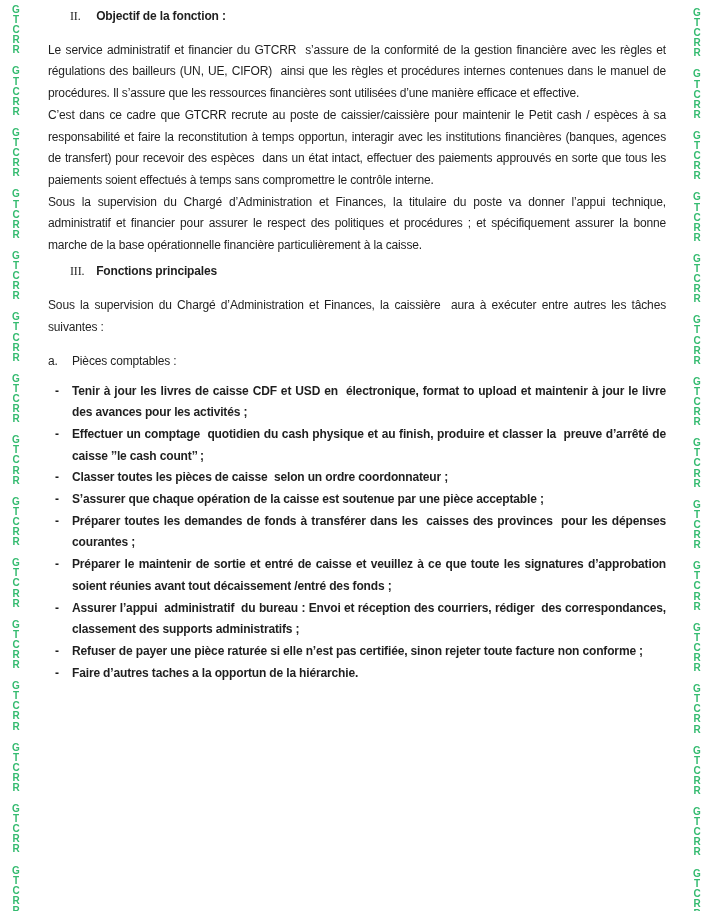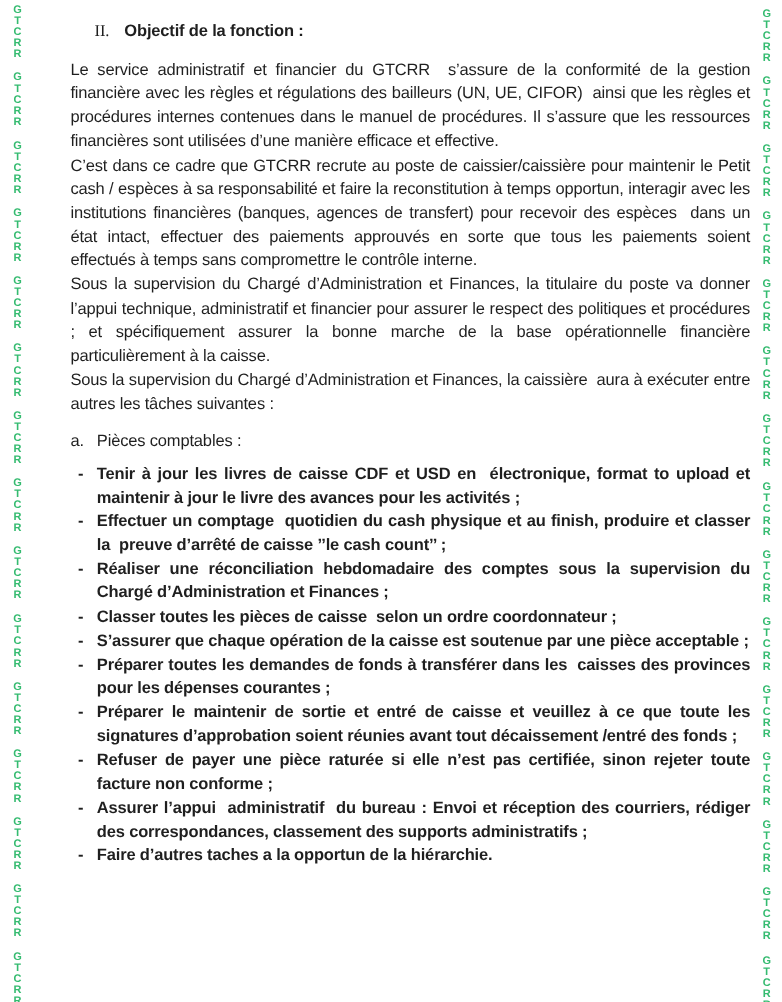--- a/index.html
+++ b/index.html
@@ -26,26 +26,25 @@
   }
   .wm-left  { left: 8px;  padding-top: 5px; }
   .wm-right { right: 6px; padding-top: 8px; }
   .wm-group { display: flex; flex-direction: column; align-items: center; margin-bottom: 11px; }
   .wm-letter { display: block; height: 10.1px; line-height: 10.1px; }
 
   
   .content {
     position: absolute;
     left: 48px;
-    top: 18px;
+    top: 6px;
     width: 618px;
-    font-size: 15px;
+    font-size: 12px;
     line-height: 21.7px;
     letter-spacing: -0.15px;
-    margin-left: 16px;
   }
   .content p {
     margin: 0;
     text-align: justify;
     white-space: pre-wrap;
   }
   .heading { margin: 0 0 12px 22px; }
   .heading .numeral {
     font-family: "Liberation Serif", serif;
     font-weight: 400;
@@ -299,34 +298,37 @@
 
     <div class="heading">
       <span class="numeral">II.</span>
       <span class="label">Objectif de la fonction :</span>
     </div>
 
     <p>Le service administratif et financier du GTCRR  s’assure de la conformité de la gestion financière avec les règles et régulations des bailleurs (UN, UE, CIFOR)  ainsi que les règles et procédures internes contenues dans le manuel de procédures. Il s’assure que les ressources financières sont utilisées d’une manière efficace et effective.</p>
     <p>C’est dans ce cadre que GTCRR recrute au poste de caissier/caissière pour maintenir le Petit cash / espèces à sa responsabilité et faire la reconstitution à temps opportun, interagir avec les institutions financières (banques, agences de transfert) pour recevoir des espèces  dans un état intact, effectuer des paiements approuvés en sorte que tous les paiements soient effectués à temps sans compromettre le contrôle interne.</p>
     <p>Sous la supervision du Chargé d’Administration et Finances, la titulaire du poste va donner l’appui technique, administratif et financier pour assurer le respect des politiques et procédures ; et spécifiquement assurer la bonne marche de la base opérationnelle financière particulièrement à la caisse.</p>
 
+    <div class="heading heading-iii">
+      <span class="numeral">III.</span>
+      <span class="label">Fonctions principales</span>
+    </div>
 
     <p>Sous la supervision du Chargé d’Administration et Finances, la caissière  aura à exécuter entre autres les tâches suivantes :</p>
 
     <div class="subheading">
       <span class="alpha">a.</span><span class="label">Pièces comptables</span><span class="suffix"> :</span>
     </div>
 
     <ul class="bullets">
       <li>Tenir à jour les livres de caisse CDF et USD en  électronique, format to upload et maintenir à jour le livre des avances pour les activités ;</li>
       <li>Effectuer un comptage  quotidien du cash physique et au finish, produire et classer la  preuve d’arrêté de caisse ’’le cash count’’ ;</li>
-      <li>Réaliser une réconciliation hebdomadaire des comptes sous la supervision du Chargé d’Administration et Finances ;</li>
       <li>Classer toutes les pièces de caisse  selon un ordre coordonnateur ;</li>
       <li>S’assurer que chaque opération de la caisse est soutenue par une pièce acceptable ;</li>
       <li>Préparer toutes les demandes de fonds à transférer dans les  caisses des provinces  pour les dépenses courantes ;</li>
       <li>Préparer le maintenir de sortie et entré de caisse et veuillez à ce que toute les signatures d’approbation soient réunies avant tout décaissement /entré des fonds ;</li>
+      <li>Assurer l’appui  administratif  du bureau : Envoi et réception des courriers, rédiger  des correspondances, classement des supports administratifs ;</li>
       <li>Refuser de payer une pièce raturée si elle n’est pas certifiée, sinon rejeter toute facture non conforme ;</li>
-      <li>Assurer l’appui  administratif  du bureau : Envoi et réception des courriers, rédiger  des correspondances, classement des supports administratifs ;</li>
       <li>Faire d’autres taches a la opportun de la hiérarchie.</li>
     </ul>
 
   </div>
 </div>
 
 </body></html>

